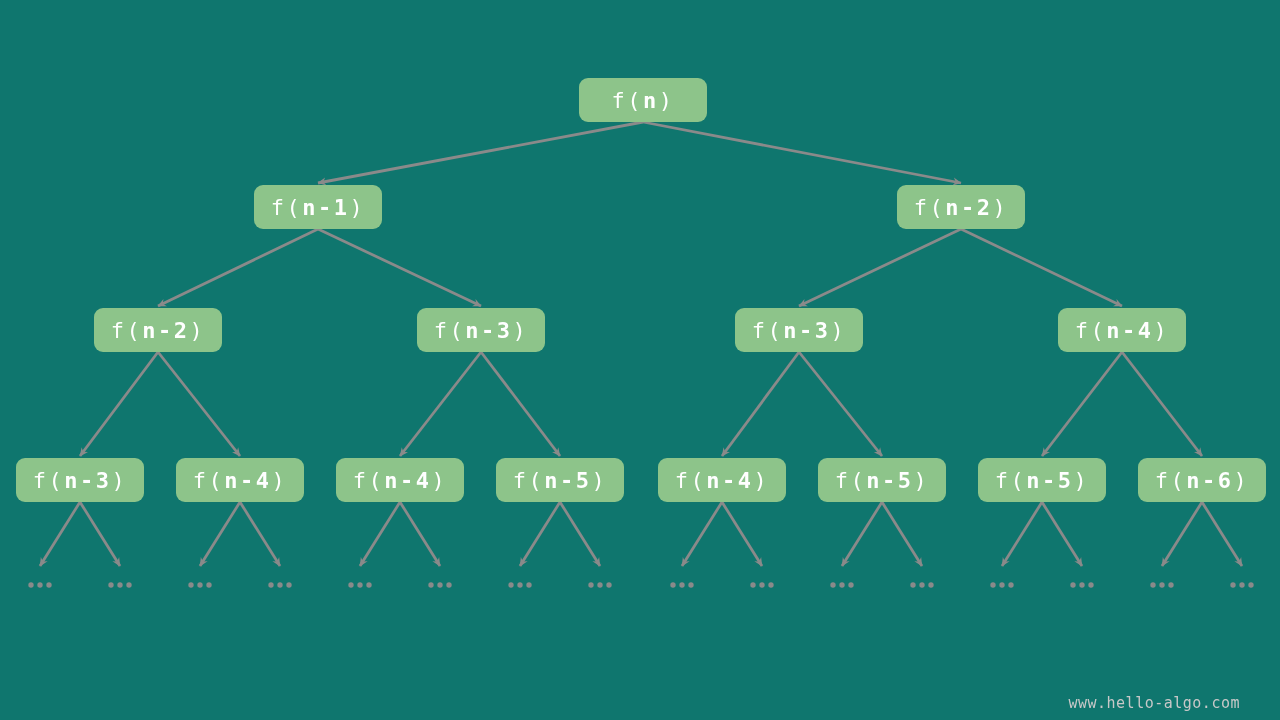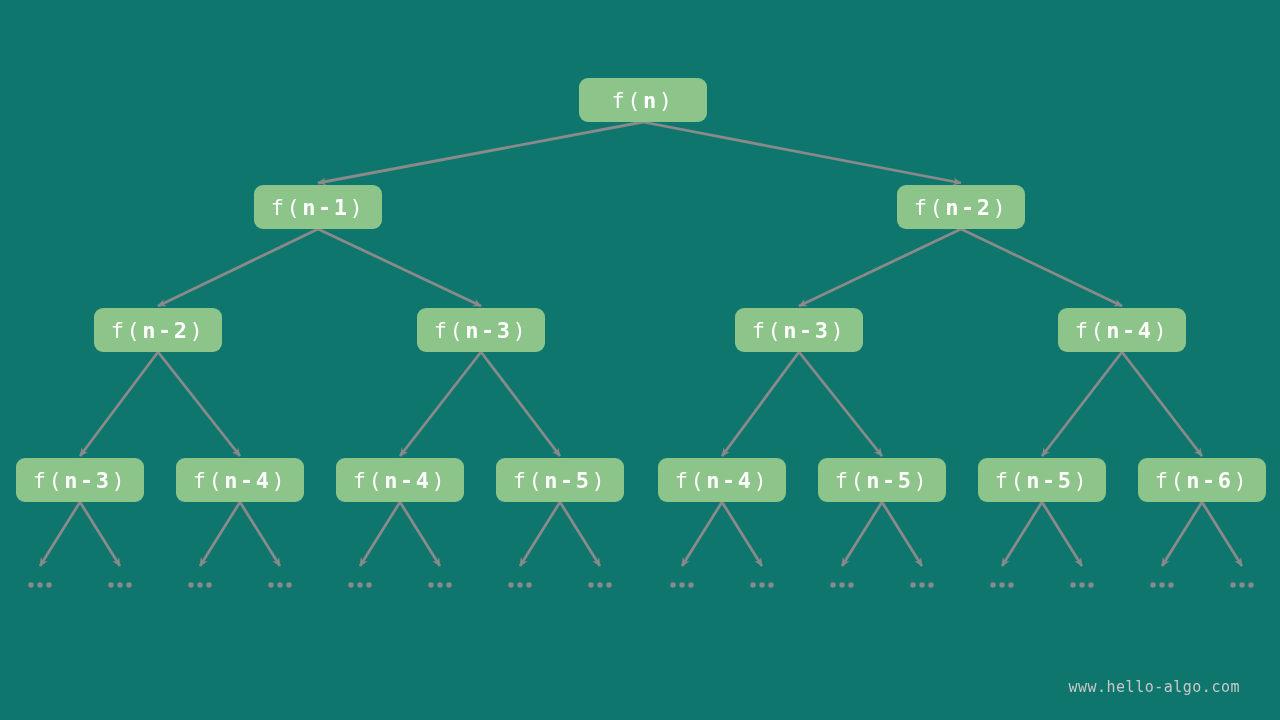--- a/index.html
+++ b/index.html
@@ -16,21 +16,21 @@
     overflow: hidden;
   }
   #tree-svg {
     position: absolute;
     top: 0;
     left: 0;
   }
   #watermark {
     position: absolute;
     right: 40px;
-    bottom: 24px;
+    bottom: 8px;
     font-family: "DejaVu Sans Mono", "Liberation Mono", monospace;
     font-size: 15px;
     letter-spacing: 0.5px;
     color: #c8c8c8;
     user-select: none;
   }
   .node-label {
     font-family: "DejaVu Sans Mono", "Liberation Mono", monospace;
     font-size: 22px;
     letter-spacing: 2.5px;

